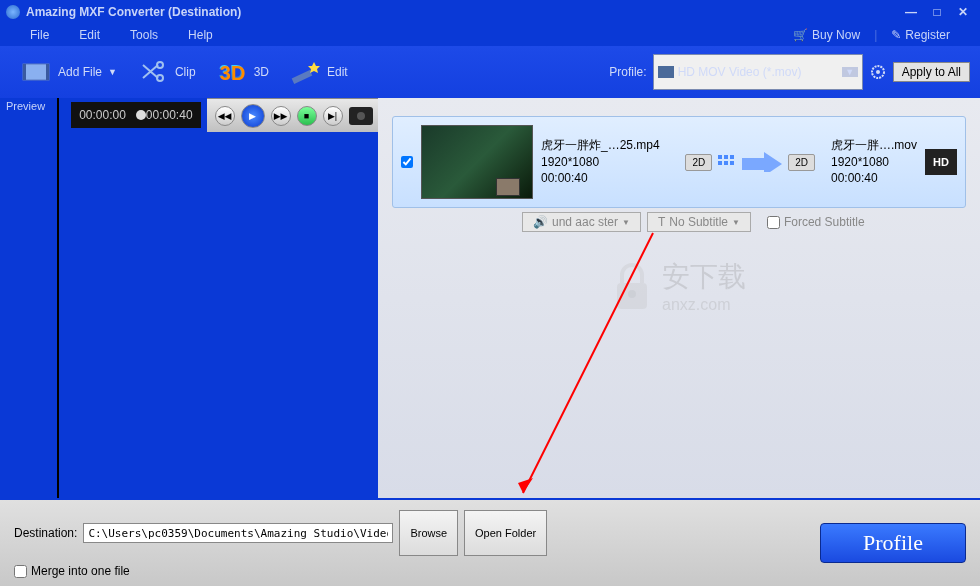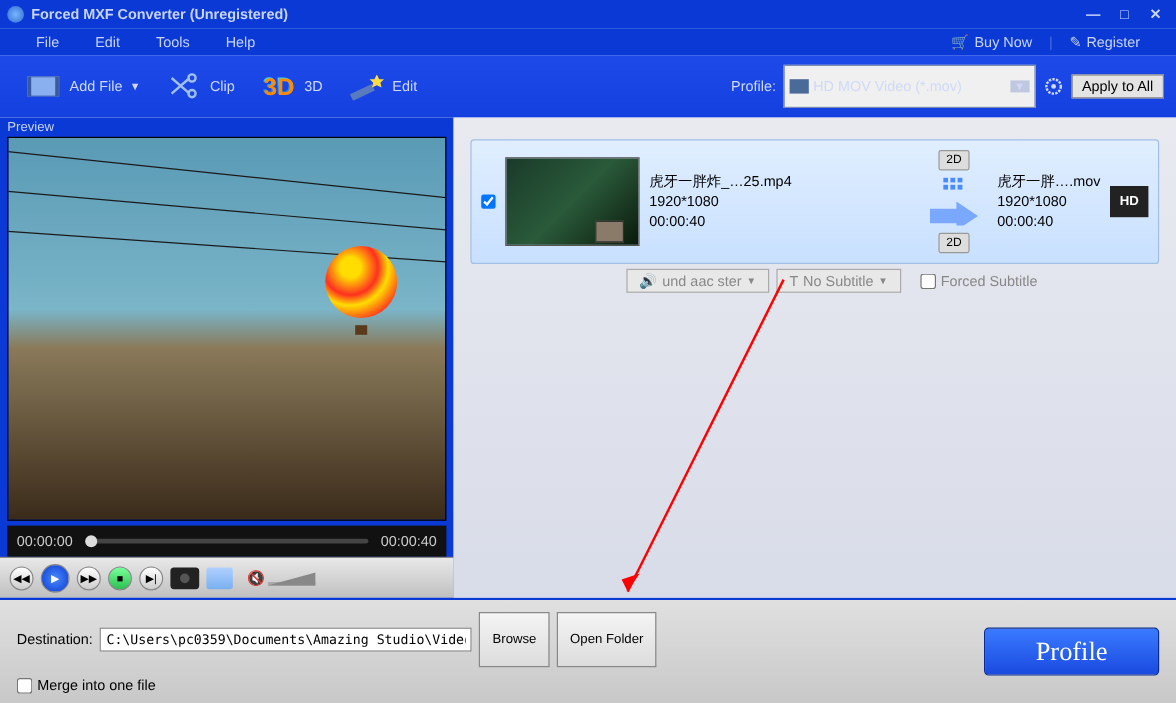--- a/index.html
+++ b/index.html
@@ -21,21 +21,21 @@
 .toolbtn { display: flex; align-items: center; gap: 6px; padding: 4px 10px; cursor: pointer; }
 .toolbtn .ticon { width: 32px; height: 28px; display: flex; align-items: center; justify-content: center; }
 .toolbar .right { margin-left: auto; display: flex; align-items: center; gap: 6px; }
 .profile-select { width: 210px; height: 36px; background: #f0f0f0; border: 1px solid #7a8ab0; display: flex; align-items: center; padding: 0 4px; font-family: monospace; font-size: 11px; cursor: pointer; }
 .profile-select .mov-icon { width: 16px; height: 12px; background: #4a6a9a; margin-right: 4px; }
 .profile-select .arrow { margin-left: auto; width: 16px; background: #c0c8e0; text-align: center; font-size: 9px; }
 .gear { width: 18px; height: 18px; display: flex; align-items: center; justify-content: center; cursor: pointer; }
 .apply-btn { padding: 2px 8px; background: #e4e4e4; border: 1px solid #888; cursor: pointer; }
 
 .content { display: flex; height: 400px; }
-.preview-pane { width: 378px; background: #0a39d6; display: flex; flex-direction: column; }
+.preview-pane { width: 378px; background: #0a39d6; display: flex; }
 .preview-label { color: #c8d4f8; padding: 2px 6px; font-size: 11px; }
 .preview-video { flex: 1; margin: 0 6px; background: linear-gradient(#5a9ab5 0%, #7ab5c8 45%, #8a7a5a 55%, #3a2a1a 100%); border: 1px solid #000; position: relative; overflow: hidden; }
 .balloon { position: absolute; right: 40px; top: 90px; width: 60px; height: 75px; }
 .balloon .env { width: 60px; height: 60px; border-radius: 50%; background: radial-gradient(circle at 35% 30%, #ffdd00 15%, #ff3020 40%, #ffdd00 55%, #ff3020 80%); }
 .balloon .bask { width: 10px; height: 8px; background: #5a3a1a; margin: 6px auto 0; }
 .wire { position: absolute; width: 200%; height: 1px; background: #1a1a1a; left: -50%; }
 .progress-row { height: 26px; background: #111; display: flex; align-items: center; padding: 0 8px; color: #ccc; font-family: monospace; font-size: 11px; margin: 4px 6px 0; }
 .progress-row .track { flex: 1; height: 4px; background: #444; margin: 0 10px; border-radius: 2px; position: relative; }
 .progress-row .track .thumb { position: absolute; left: 0; top: -3px; width: 10px; height: 10px; background: #ddd; border-radius: 50%; }
 .player-controls { height: 34px; background: linear-gradient(#e8e8e8, #c0c0c0); display: flex; align-items: center; padding: 0 8px; gap: 6px; margin: 0 0 0 0; border-top: 1px solid #888; }
@@ -45,21 +45,21 @@
 .cam-btn::before { content: ""; position: absolute; width: 8px; height: 8px; background: #555; border-radius: 50%; top: 5px; left: 8px; }
 .folder-btn { width: 22px; height: 18px; background: linear-gradient(#b0d0ff, #7ab0f0); border-radius: 2px; cursor: pointer; }
 .vol { display: flex; align-items: center; gap: 2px; margin-left: 6px; }
 
 .list-pane { flex: 1; background: linear-gradient(#e8eaf0, #d8dce8); padding: 18px 14px; position: relative; overflow: hidden; }
 .file-item { background: linear-gradient(#e0eeff, #c8e0ff); border: 1px solid #a0c0e8; border-radius: 3px; padding: 8px; display: flex; align-items: center; gap: 8px; }
 .file-item .chk { width: 12px; height: 12px; }
 .file-item .thumb { width: 112px; height: 74px; background: linear-gradient(135deg, #1a3a2a, #2a5a3a, #0a1a0a); border: 1px solid #555; position: relative; }
 .file-item .thumb .inset { position: absolute; bottom: 2px; right: 12px; width: 24px; height: 18px; background: #8a7a6a; border: 1px solid #333; }
 .file-info { font-family: monospace; font-size: 11px; line-height: 1.4; }
-.conv-arrow { display: flex; align-items: center; gap: 6px; flex-direction: column; }
+.conv-arrow { display: flex; align-items: center; gap: 6px; }
 .badge-2d { padding: 2px 6px; background: #ddd; border: 1px solid #999; font-size: 10px; border-radius: 2px; }
 .big-arrow { width: 40px; height: 20px; position: relative; }
 .hd-badge { width: 32px; height: 26px; background: #222; color: #fff; display: flex; align-items: center; justify-content: center; font-weight: bold; font-size: 11px; }
 .sub-row { display: flex; gap: 6px; padding: 4px 0 0 130px; font-family: monospace; font-size: 11px; color: #888; }
 .sub-btn { padding: 2px 10px; background: #e8e8e8; border: 1px solid #aaa; display: flex; align-items: center; gap: 4px; }
 
 .watermark { position: absolute; top: 160px; left: 50%; transform: translateX(-50%); display: flex; align-items: center; gap: 10px; opacity: 0.25; }
 .watermark .lock { width: 40px; height: 50px; }
 .watermark .txt { font-size: 28px; color: #888; }
 .watermark .sub { font-size: 16px; color: #999; }
@@ -75,21 +75,21 @@
 .convert-btn { width: 146px; height: 40px; background: linear-gradient(#3a7aff, #1a4ae0); border: 1px solid #0a2a90; border-radius: 4px; color: #fff; font-size: 22px; font-family: Georgia, serif; display: flex; align-items: center; justify-content: center; cursor: pointer; align-self: center; }
 
 .cart-icon::before { content: "🛒"; font-size: 12px; }
 .pen-icon::before { content: "✎"; font-size: 12px; }
 </style>
 </head>
 <body>
 
 <div class="titlebar">
   <div class="icon"></div>
-  <div class="title">Forced MXF Converter (Unregistered)</div>
+  <div class="title">Amazing MXF Converter (Destination)</div>
   <div class="winbtns">
     <div class="winbtn">—</div>
     <div class="winbtn">□</div>
     <div class="winbtn">✕</div>
   </div>
 </div>
 
 <div class="menubar">
   <span class="menuitem">File</span>
   <span class="menuitem">Edit</span>
@@ -243,20 +243,31 @@
         <span>T</span>
         <span>No Subtitle</span>
         <span style="font-size:8px">▼</span>
       </div>
       <div class="sub-btn" style="background:transparent;border:none">
         <input type="checkbox" style="">
         <span>Forced Subtitle</span>
       </div>
     </div>
 
+    <div class="watermark">
+      <svg class="lock" width="40" height="50">
+          <rect x="5" y="22" width="30" height="26" rx="4" fill="#bbb"></rect>
+          <path d="M10 22 v-8 a10 10 0 0 1 20 0 v8" fill="none" stroke="#bbb" stroke-width="4"></path>
+          <circle cx="20" cy="33" r="4" fill="#999"></circle>
+        </svg>
+      <div>
+        <div class="txt">安下载</div>
+        <div class="sub">anxz.com</div>
+      </div>
+    </div>
 
     <svg class="red-arrow" style="left:130px; top:130px" width="150" height="280">
       <line x1="145" y1="5" x2="15" y2="265" stroke="#ff0000" stroke-width="2"></line>
       <polygon points="15,265 25,250 10,255" fill="#ff0000"></polygon>
     </svg>
   </div>
 </div>
 
 <div class="footer">
   <div class="footer-left">

